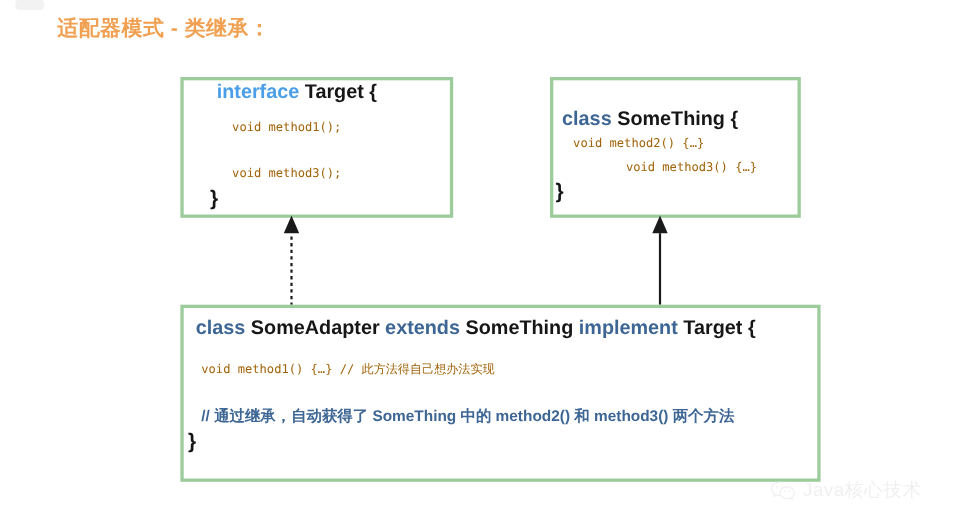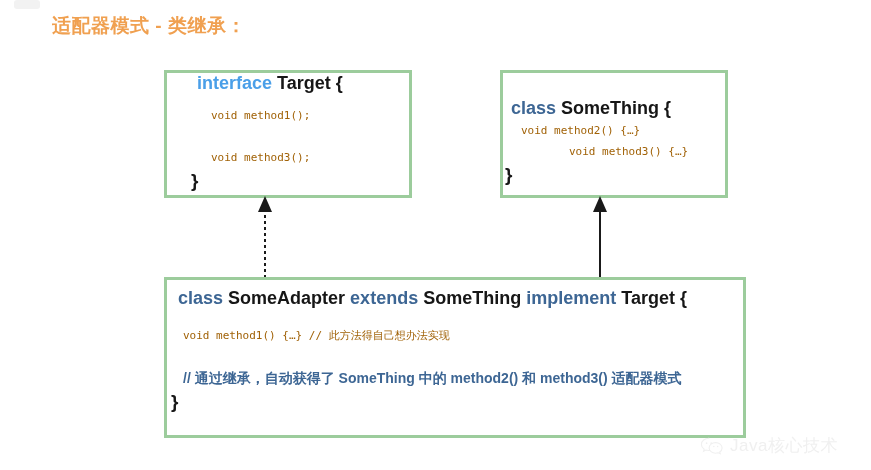--- a/index.html
+++ b/index.html
@@ -173,21 +173,21 @@
   <div class="ln sig" id="a-head">
     <span class="kw-dark">class</span>
     <span>SomeAdapter</span>
     <span class="kw-dark">extends</span>
     <span>SomeThing</span>
     <span class="kw-dark">implement</span>
     <span>Target</span>
     <span>{</span>
   </div>
   <div class="ln mono" id="a-m1">void method1() {…} // 此方法得自己想办法实现</div>
-  <div class="ln cmt-blue" id="a-cmt">// 通过继承，自动获得了 SomeThing 中的 method2() 和 method3() 适配器模式</div>
+  <div class="ln cmt-blue" id="a-cmt">// 通过继承，自动获得了 SomeThing 中的 method2() 和 method3() 两个方法</div>
   <div class="ln brace" id="a-end">}</div>
 </div>
 
 <div class="watermark">
   <svg width="24" height="20" viewBox="0 0 24 20">
     <path d="M9 2.2C4.8 2.2 1.4 5 1.4 8.4c0 1.9 1.1 3.6 2.8 4.8l-0.7 2.1 2.4-1.2c0.9 0.3 1.9 0.4 3.1 0.4 0.2 0 0.5 0 0.7 0" fill="none" stroke="#f0f0f0" stroke-width="1.1" stroke-linecap="round"></path>
     <circle cx="6.6" cy="7.2" r="0.85" fill="#f0f0f0"></circle>
     <circle cx="11.2" cy="7.2" r="0.85" fill="#f0f0f0"></circle>
     <path d="M15.6 6.6c3.6 0 6.5 2.4 6.5 5.3 0 1.6-0.9 3.1-2.4 4.1l0.6 1.8-2.1-1c-0.8 0.2-1.7 0.4-2.6 0.4-3.6 0-6.5-2.4-6.5-5.3s2.9-5.3 6.5-5.3z" fill="none" stroke="#f0f0f0" stroke-width="1.1" stroke-linecap="round"></path>
     <circle cx="13.8" cy="10.5" r="0.75" fill="#f0f0f0"></circle>

